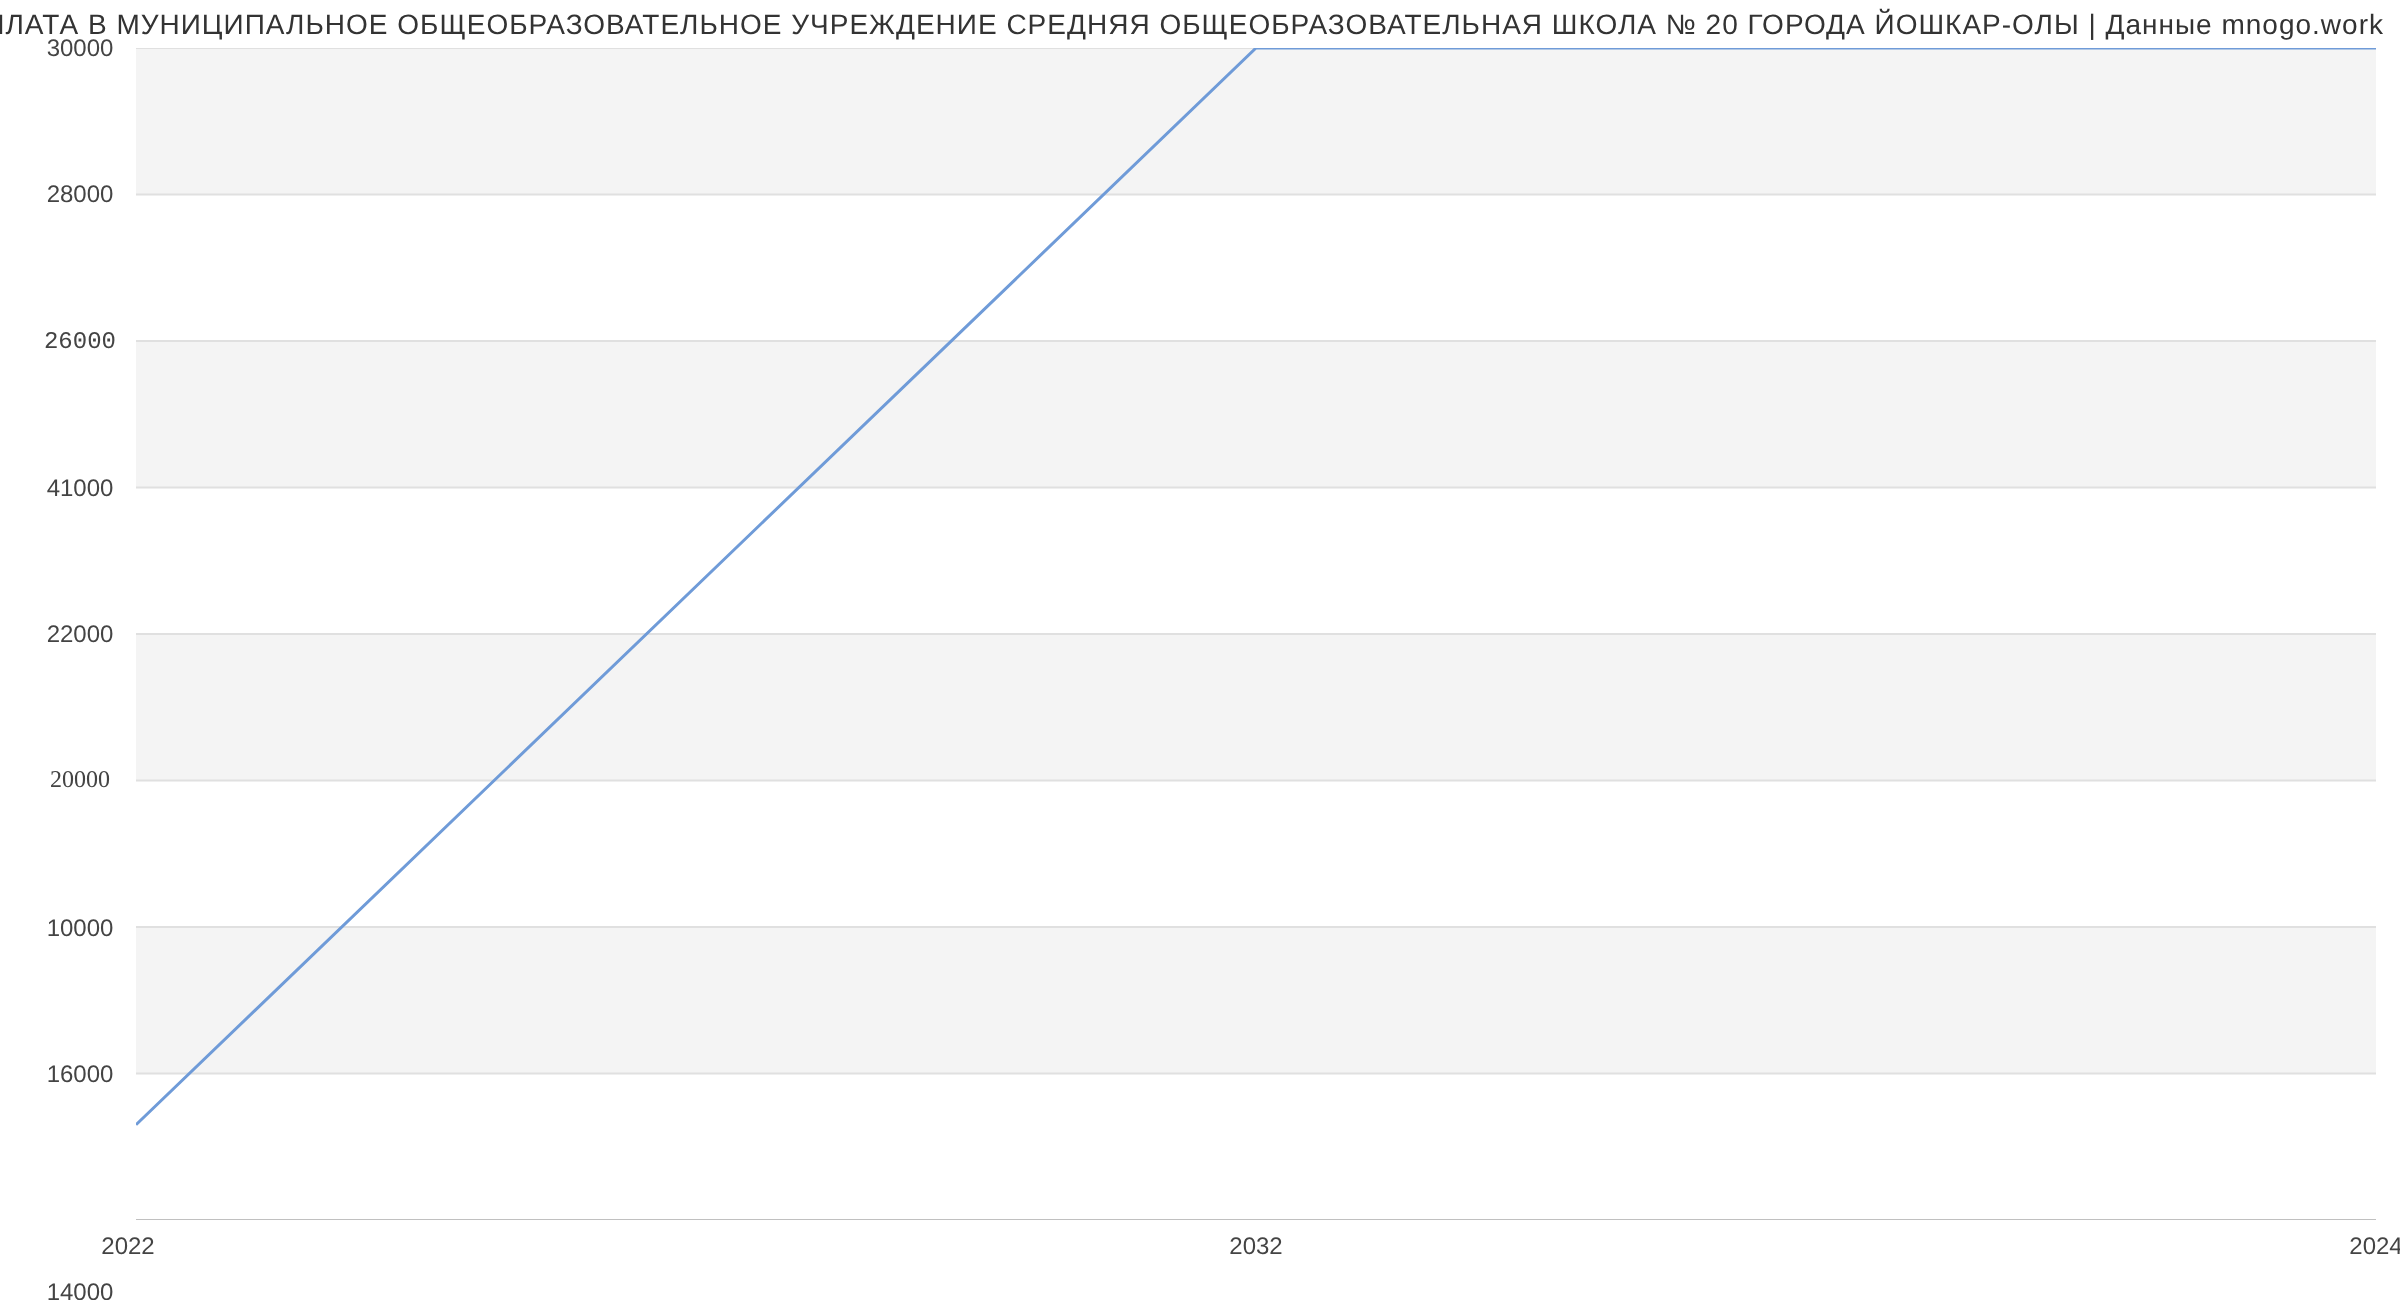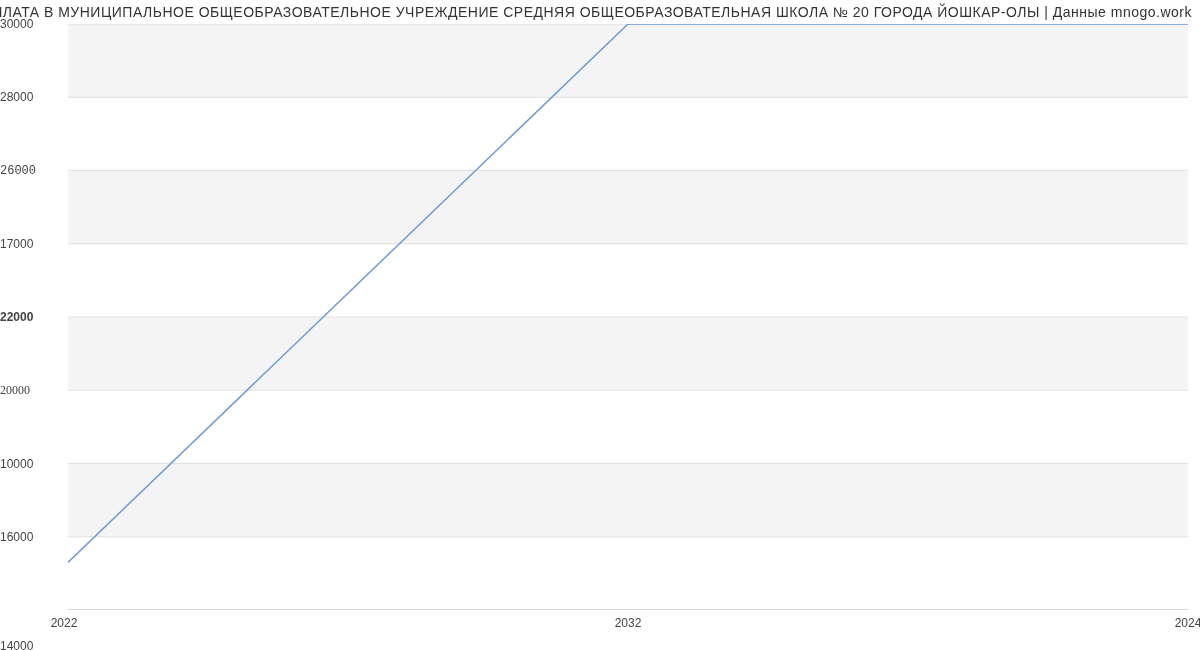--- a/index.html
+++ b/index.html
@@ -37,21 +37,21 @@
   .band     { fill: #f4f4f4; }
   .grid-line { stroke: #e0e0e0; stroke-width: 1; }
   .axis-line { stroke: #c0c0c0; stroke-width: 1; }
   .tick      { stroke: #c0c0c0; stroke-width: 1; }
   .series    { fill: none; stroke: #6f9bd8; stroke-width: 1.5; stroke-linejoin: round; }
   .x-label, .y-label {
     position: absolute;
     font-size: 12px;
     color: #444;
   }
-  .y-label { text-align: left; width: 56px; left: 0; transform: translateY(-50%); }
+  .y-label { text-align: center; width: 56px; left: 12px; transform: translateY(-50%); }
   .x-label { transform: translateX(-50%); top: 616px; }
 </style>
 </head>
 <body>
 
 <div class="chart-wrap">
 
   <div class="title">ЗАРПЛАТА В МУНИЦИПАЛЬНОЕ ОБЩЕОБРАЗОВАТЕЛЬНОЕ УЧРЕЖДЕНИЕ СРЕДНЯЯ ОБЩЕОБРАЗОВАТЕЛЬНАЯ ШКОЛА № 20 ГОРОДА ЙОШКАР-ОЛЫ | Данные mnogo.work</div>
 
   <div class="plot">
@@ -74,22 +74,22 @@
         <line x1="560" y1="586" x2="560" y2="592" class="tick"></line>
         <line x1="1120" y1="586" x2="1120" y2="592" class="tick"></line>
         <path d="M0 538.3875 L560 0 L1120 0" class="series"></path>
       </svg>
   </div>
 
   <div class="y-label" id="yl0" style="top: 610px; margin-top: 36px;">14000</div>
   <div class="y-label" id="yl1" style="top: 536.75px;">16000</div>
   <div class="y-label" id="yl2" style="top: 463.5px;">10000</div>
   <div class="y-label" id="yl3" style="top: 390.25px; font-family: Liberation Serif, serif;">20000</div>
-  <div class="y-label" id="yl4" style="top: 317px; font-weight: bold;">22000</div>
-  <div class="y-label" id="yl5" style="top: 243.75px;">17000</div>
+  <div class="y-label" id="yl4" style="top: 317px;">22000</div>
+  <div class="y-label" id="yl5" style="top: 243.75px;">41000</div>
   <div class="y-label" id="yl6" style="top: 170.5px; font-family: Liberation Mono, monospace;">26000</div>
   <div class="y-label" id="yl7" style="top: 97.25px;">28000</div>
   <div class="y-label" id="yl8" style="top: 24px;">30000</div>
 
   <div class="x-label" id="xl0" style="left: 64px;">2022</div>
   <div class="x-label" id="xl1" style="left: 628px;">2032</div>
   <div class="x-label" id="xl2" style="left: 1188px;">2024</div>
 
 </div>
 

